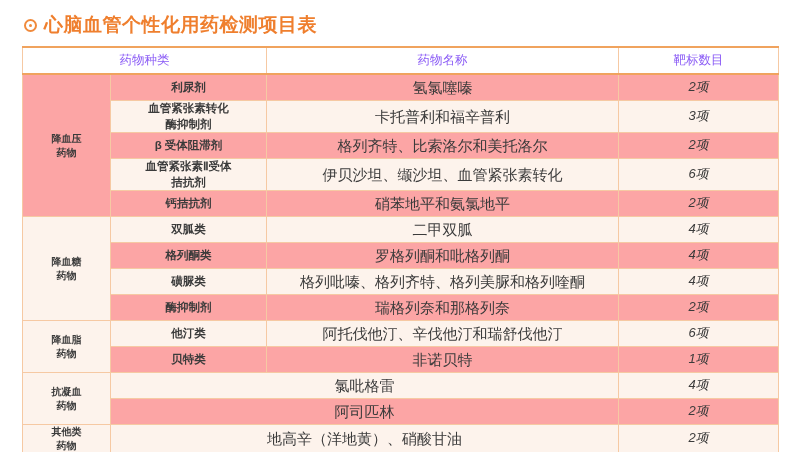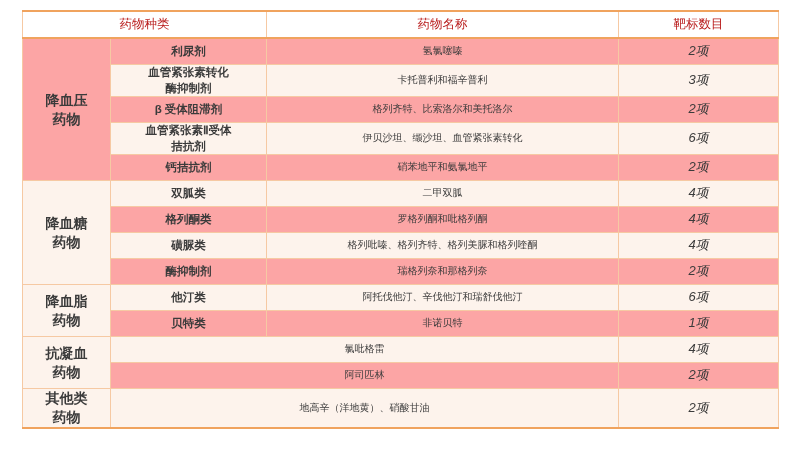--- a/index.html
+++ b/index.html
@@ -70,62 +70,66 @@
     border: 1px solid #f6c9a3;
     padding: 0;
     text-align: center;
     vertical-align: middle;
     line-height: 1.45;
   }
   table.drug-table thead th {
     height: 25px;
     font-weight: normal;
     font-size: 12.5px;
-    color: #b91c1c;
+    color: #8b5cf6;
     background: #ffffff;
     border-top: 2px solid #f0a35e;
     border-bottom: 2px solid #f0a35e;
   }
   table.drug-table tbody td {
     height: 25px;
     background: #fca5a5;
   }
   table.drug-table tbody tr.shaded td {
     background: #fdf3ec;
   }
   td.cat {
     color: #3b3b3b;
     font-weight: bold;
-    font-size: 14px;
+    font-size: 10px;
   }
   td.cls {
     font-weight: bold;
     font-size: 11.5px;
   }
   td.name {
-    font-size: 10px;
+    font-size: 15px;
     margin-left: 8px;
   }
   td.count {
     font-size: 13px;
     font-style: italic;
   }
   .two-line {
     display: block;
     line-height: 1.35;
   }
   table.drug-table tbody tr:last-child td {
     border-bottom: 2px solid #f0a35e;
   }
 </style>
 </head>
 <body>
 
 <div class="page">
 
+  <div class="title-row">
+    <span class="title-bullet"></span>
+    <span class="title-text">心脑血管个性化用药检测项目表</span>
+  </div>
 
   <table class="drug-table">
     <colgroup>
       <col class="c1">
         <col class="c2">
         <col class="c3">
         <col class="c4">
     </colgroup>
     <thead>
       <tr>

